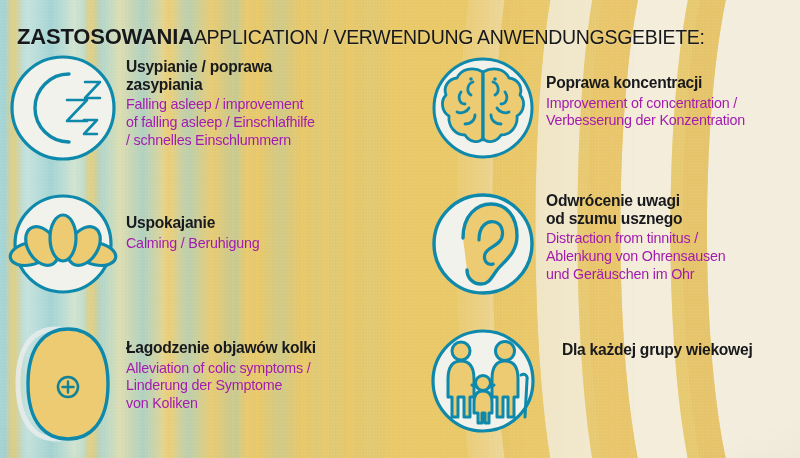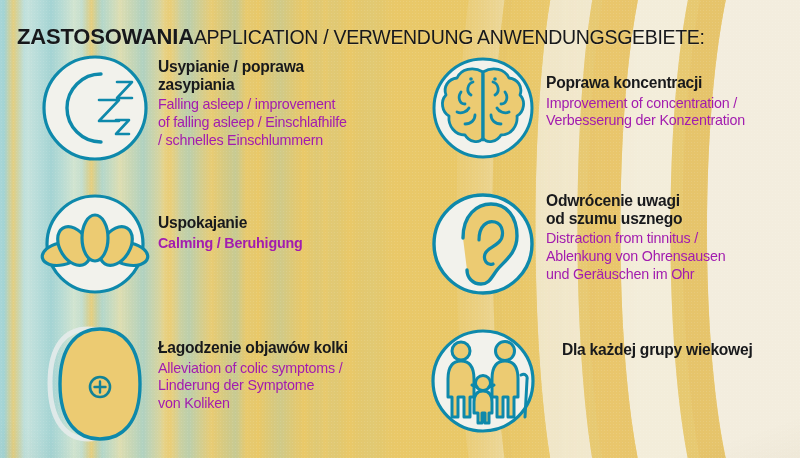--- a/index.html
+++ b/index.html
@@ -87,21 +87,21 @@
     font-size: 22px;
     letter-spacing: -0.2px;
   }
   .title .t-rest {
     font-weight: normal;
     font-size: 19.5px;
     letter-spacing: -0.3px;
   }
 
   .col { position: absolute; top: 52px; width: 400px; }
-  .col-left  { left: 0; padding-left: 32px; }
+  .col-left  { left: 0; }
   .col-right { left: 420px; }
 
   .row {
     position: relative;
     display: flex;
     align-items: flex-start;
   }
   .row-icon {
     flex: 0 0 auto;
     width: 126px;
@@ -214,21 +214,21 @@
                 <ellipse cx="90" cy="66" rx="19" ry="11" transform="rotate(12 90 66)"></ellipse>
                 <ellipse cx="35" cy="58" rx="14" ry="21" transform="rotate(-32 35 58)"></ellipse>
                 <ellipse cx="77" cy="58" rx="14" ry="21" transform="rotate(32 77 58)"></ellipse>
                 <ellipse cx="56" cy="50" rx="13" ry="23"></ellipse>
               </g>
             </svg>
           </span>
         </div>
         <div class="row-text" style="padding-top:26px;">
           <p class="r-title" style="white-space:pre-line;">Uspokajanie</p>
-          <p class="r-sub" style="white-space:pre-line;font-weight:bold;">Calming / Beruhigung</p>
+          <p class="r-sub" style="white-space:pre-line;">Calming / Beruhigung</p>
         </div>
       </div>
 
       <div class="row" style="height:135px;">
         <div class="row-icon">
           <span class="icon-badge">
             <svg width="118" height="122" viewBox="0 0 118 122">
               <path d="M14 60 C 14 22 30 6 52 6 C 74 6 92 22 92 60 C 92 98 74 116 52 116 C 30 116 14 98 14 60 Z" fill="none" stroke="#e8ecec" stroke-width="5" opacity="0.85"></path>
               <path d="M24 61 C 24 22 42 6 64 6 C 86 6 104 22 104 61 C 104 100 86 116 64 116 C 42 116 24 100 24 61 Z" fill="#eccb72" stroke="#0e89ab" stroke-width="3.4"></path>
               <circle cx="64" cy="64" r="10" fill="none" stroke="#138296" stroke-width="2.6"></circle>

